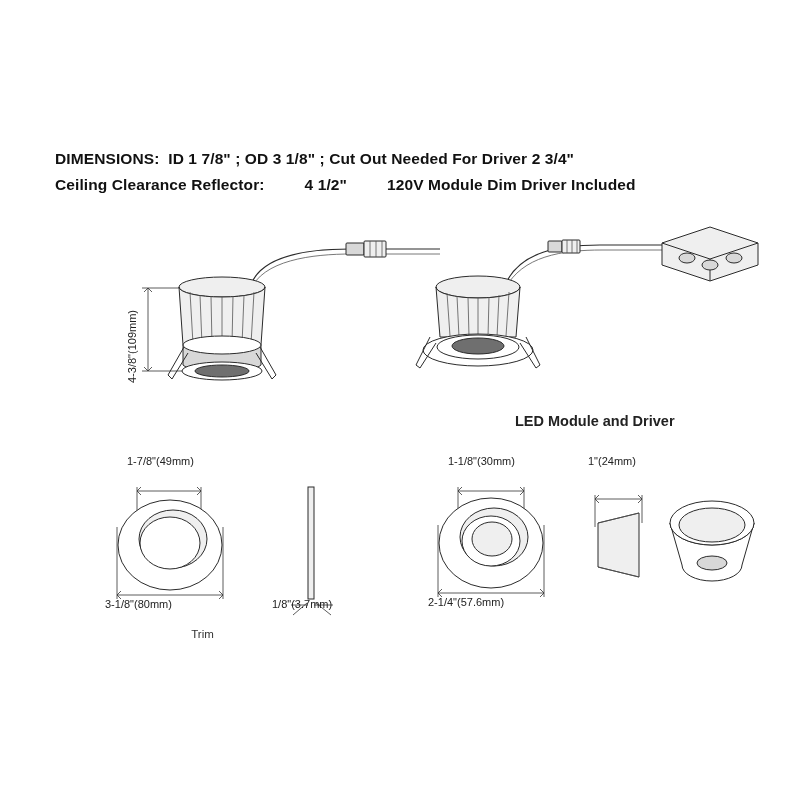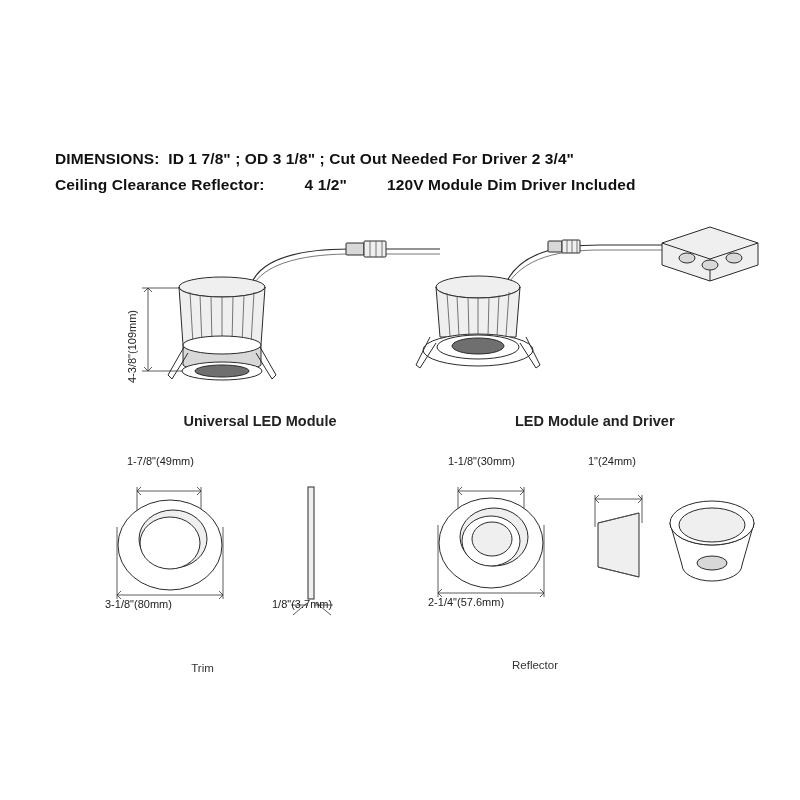--- a/index.html
+++ b/index.html
@@ -60,21 +60,20 @@
     color: #222;
     text-align: center;
     white-space: nowrap;
   }
   .sub-caption {
     position: absolute;
     font-size: 11.5px;
     color: #333;
     text-align: center;
     white-space: nowrap;
-    margin-top: 34px;
   }
   .dim-label {
     position: absolute;
     font-size: 11px;
     color: #222;
     white-space: nowrap;
     font-family: "Liberation Sans", sans-serif;
   }
   .dim-label.vertical {
     transform-origin: left bottom;
@@ -137,21 +136,20 @@
         <path class="ln" d="M74 122 L 58 150 L 62 154 L 78 128"></path>
         <path class="ln" d="M150 122 L 166 150 L 162 154 L 146 128"></path>
 
         <rect class="fill-m" x="236" y="18" width="18" height="12" rx="1"></rect>
         <rect class="fill-l" x="254" y="16" width="22" height="16" rx="1"></rect>
         <path class="ln-thin" d="M260 16 L 260 32 M266 16 L 266 32 M272 16 L 272 32"></path>
       </svg>
 
       <div class="dim-label vertical" style="left:28px; top:146px;">4-3/8"(109mm)</div>
 
-      <div class="caption" style="left:0px; top:188px; width:300px;">Universal LED Module</div>
     </div>
 
     <div class="fig" style="left:410px; top:0px; width:360px; height:190px;text-decoration:underline;">
       <svg width="360" height="190" viewBox="0 0 360 190">
 
         <path class="ln" d="M95 60 C 110 26, 150 20, 190 20 L 255 20" style="stroke-width:1.2"></path>
         <path class="ln-thin" d="M95 64 C 112 31, 152 25, 192 25 L 255 25"></path>
 
         <rect class="fill-m" x="138" y="16" width="14" height="11" rx="1"></rect>
         <rect class="fill-l" x="152" y="15" width="18" height="13" rx="1"></rect>
@@ -252,17 +250,16 @@
         <path class="fill-w" d="M250 58 A42 22 0 0 0 334 58 L 322 100 A30 16 0 0 1 262 100 Z"></path>
         <ellipse class="fill-w" cx="292" cy="58" rx="42" ry="22"></ellipse>
         <ellipse class="fill-l" cx="292" cy="60" rx="33" ry="17"></ellipse>
         <ellipse class="fill-m" cx="292" cy="98" rx="15" ry="7"></ellipse>
       </svg>
 
       <div class="dim-label" style="left:28px; top:-10px;">1-1/8"(30mm)</div>
       <div class="dim-label" style="left:8px; top:131px;">2-1/4"(57.6mm)</div>
       <div class="dim-label" style="left:168px; top:-10px;">1"(24mm)</div>
 
-      <div class="sub-caption" style="left:0px; top:160px; width:230px;">Reflector</div>
     </div>
 
   </div>
 </div>
 
 </body></html>

